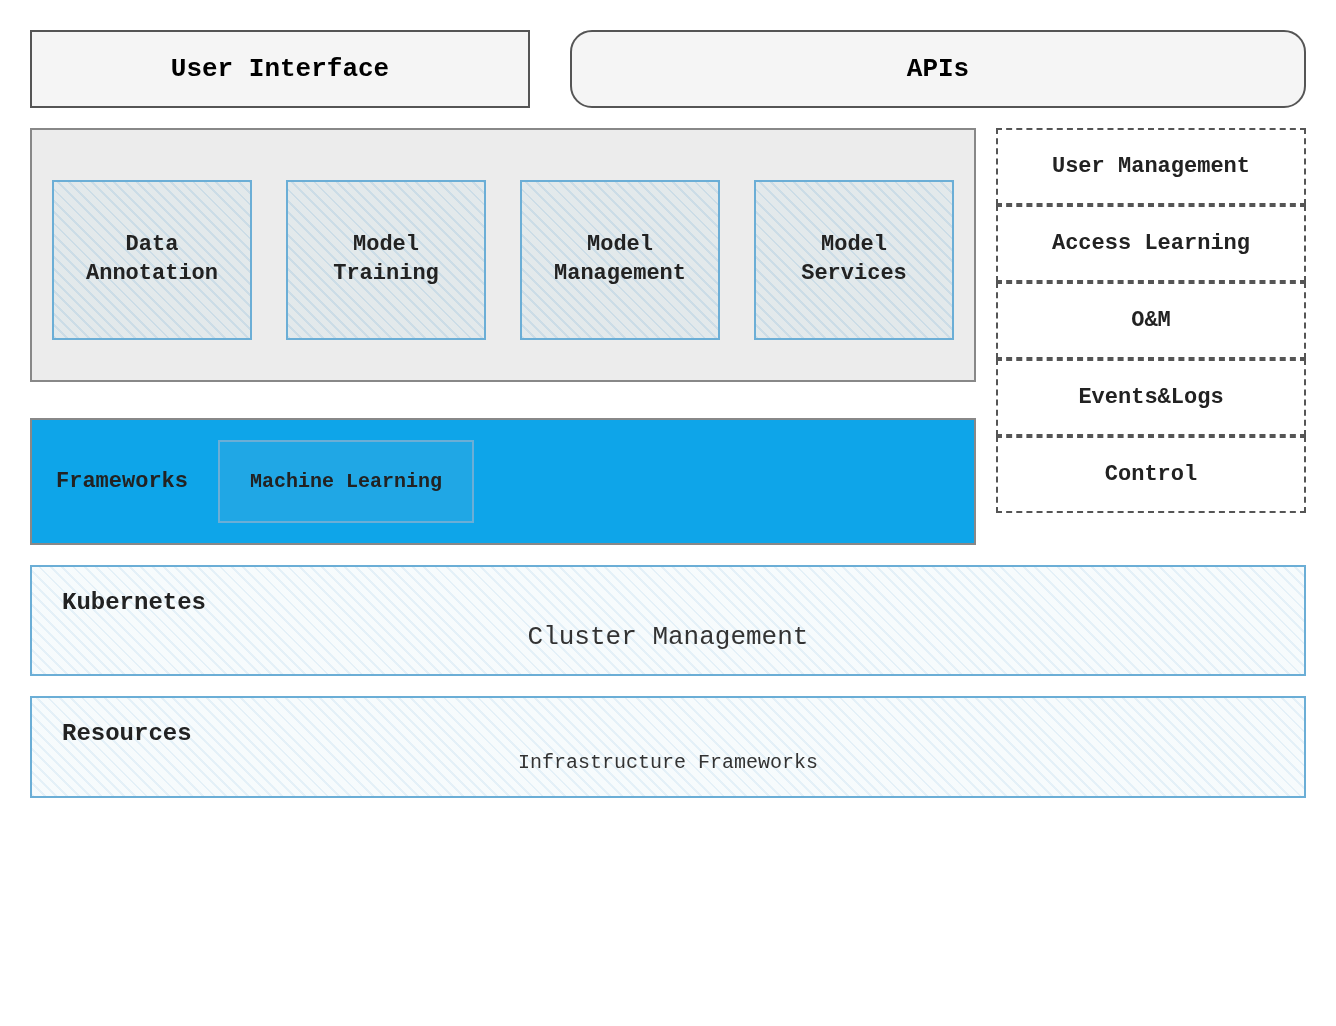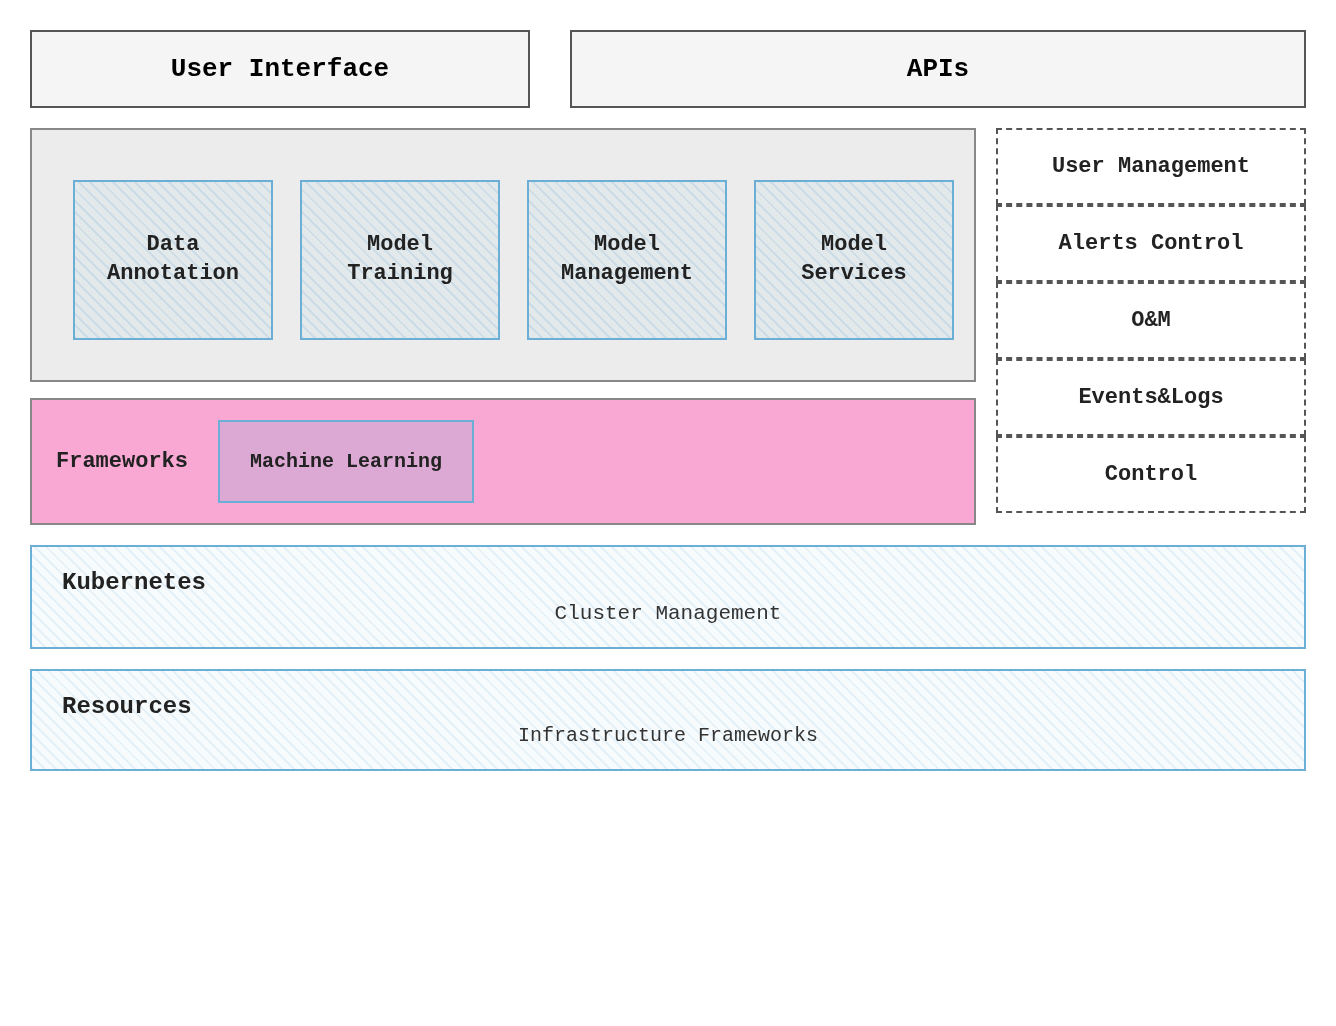--- a/index.html
+++ b/index.html
@@ -33,20 +33,21 @@
       font-weight: bold;
       text-align: center;
     }
 
     .top-box-ui {
       flex: 0 0 500px;
     }
 
     .top-box-apis {
       flex: 1;
+      border-radius: 22px;
     }
 
     
     .main-row {
       display: flex;
       gap: 20px;
       width: 100%;
       align-items: flex-start;
     }
 
@@ -64,21 +65,21 @@
       background: #ececec;
       padding: 30px 20px 40px 20px;
       display: flex;
       flex-direction: column;
       gap: 20px;
     }
 
     .core-services-inner {
       display: flex;
       gap: 27px;
-      justify-content: flex-end;
+      justify-content: space-between;
       margin-top: 20px;
     }
 
     .service-tile {
       width: 200px;
       height: 160px;
       border: 2px solid #6baed6;
       background: repeating-linear-gradient(
         45deg,
         rgba(107,174,214,0.25) 0px,
@@ -92,25 +93,26 @@
       font-size: 22px;
       font-weight: bold;
       text-align: center;
       line-height: 1.3;
       color: #222;
     }
 
     
     .frameworks-box {
       border: 2px solid #888;
-      background: #f9a8d4;
+      background: #0ea5e9;
       padding: 20px 24px;
       display: flex;
       align-items: center;
       gap: 30px;
+      margin-top: 20px;
     }
 
     .frameworks-label {
       font-size: 22px;
       font-weight: bold;
       color: #222;
       flex-shrink: 0;
     }
 
     .framework-tile {
@@ -154,21 +156,21 @@
     }
 
     .k8s-title {
       font-size: 24px;
       font-weight: bold;
       color: #222;
       margin-bottom: 6px;
     }
 
     .k8s-subtitle {
-      font-size: 21px;
+      font-size: 26px;
       color: #333;
       text-align: center;
       margin-top: 4px;
     }
 
     
     .resources-box {
       border: 2px solid #6baed6;
       background: repeating-linear-gradient(
         45deg,
@@ -242,21 +244,21 @@
         </div>
       </div>
 
     </div>
 
     <div class="right-sidebar">
       <div class="sidebar-item">
         <span>User Management</span>
       </div>
       <div class="sidebar-item">
-        <span>Alerts Control</span>
+        <span>Access Learning</span>
       </div>
       <div class="sidebar-item">
         <span>O&amp;M</span>
       </div>
       <div class="sidebar-item">
         <span>Events&amp;Logs</span>
       </div>
       <div class="sidebar-item">
         <span>Control</span>
       </div>

